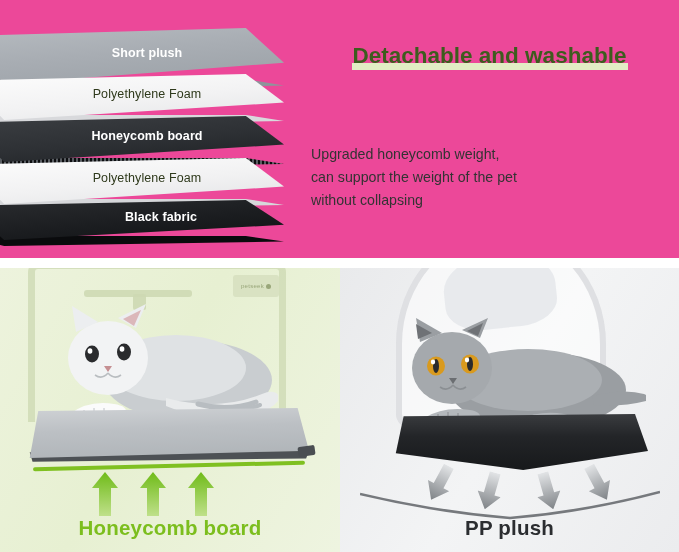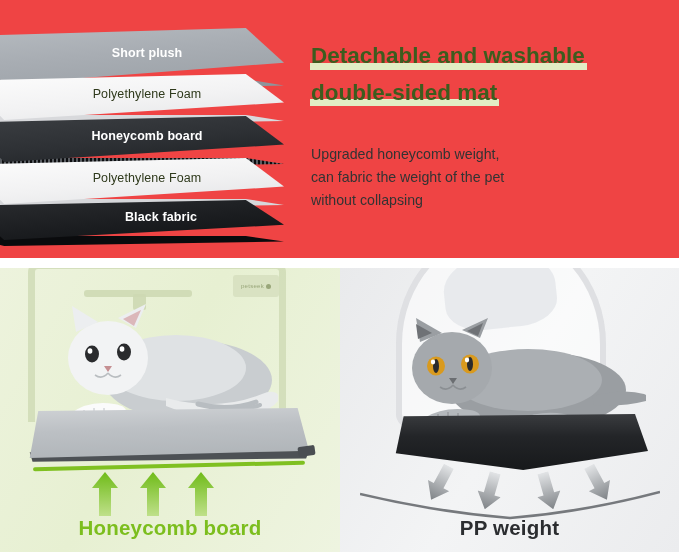--- a/index.html
+++ b/index.html
@@ -7,21 +7,21 @@
   body {
     font-family:"Liberation Sans", sans-serif;
     background:#ffffff;
     overflow:hidden;
     position:relative;
   }
 
   
   #top-section {
     position:absolute; left:0; top:0; width:679px; height:258px;
-    background:#ef4444;
+    background:#ec4899;
     overflow:hidden;
   }
 
   
   #layer-stack {
     position:absolute; left:-34px; top:28px; width:330px; height:210px;
   }
   .slab {
     position:absolute; left:0; width:318px;
     display:flex; align-items:center; justify-content:center;
@@ -78,21 +78,21 @@
 
   
   #slab-fabric { top:172px; height:40px; }
   #slab-fabric .slab-face {
     background:linear-gradient(175deg,#2b2d30 0%, #1b1d20 55%, #101214 100%);
   }
   #slab-fabric .slab-edge { bottom:-6px; height:10px; background:#0a0b0d; }
   #slab-fabric .slab-label { color:#ffffff; font-weight:700;padding-left:28px; }
 
   
-  #headline-block { position:absolute; left:310px; top:44px; width:360px; }
+  #headline-block { position:absolute; left:310px; top:44px; width:360px;text-align:center; }
   .headline-line {
     display:inline-block;
     font-size:22.5px; font-weight:700; color:#3d5c1e;
     line-height:1.0;
     background:linear-gradient(to top,#e2edc4 0%,#e2edc4 26%,transparent 26%);
     padding:1px 2px 2px 1px;
     white-space:nowrap;
   }
   #headline-line-2 { margin-top:11px; }
 
@@ -258,26 +258,25 @@
     <div class="slab" id="slab-fabric">
       <div class="slab-edge"></div>
       <div class="slab-face"></div>
       <div class="slab-label">Black fabric</div>
     </div>
 
   </div>
 
   <div id="headline-block">
     <div><span class="headline-line" id="headline-line-1">Detachable and washable</span></div>
-    <div><span class="headline-line" id="headline-line-2">double-sided mat</span></div>
   </div>
 
   <div id="body-copy">
     <div>Upgraded honeycomb weight,</div>
-    <div>can fabric the weight of the pet</div>
+    <div>can support the weight of the pet</div>
     <div>without collapsing</div>
   </div>
 
 </div>
 
 <div id="bottom-section">
 
   <div id="panel-left">
 
     <div id="carrier-left"></div>
@@ -430,16 +429,16 @@
           </defs>
         </svg>
     </div>
 
     <div id="sag-curve">
       <svg viewBox="0 0 300 36" preserveAspectRatio="none">
         <path d="M0 4 Q76 22 150 28 Q224 22 300 2" stroke="#76797d" stroke-width="2.6" fill="none"></path>
       </svg>
     </div>
 
-    <div id="label-pp">PP weight</div>
+    <div id="label-pp">PP plush</div>
   </div>
 
 </div>
 
 </body></html>

